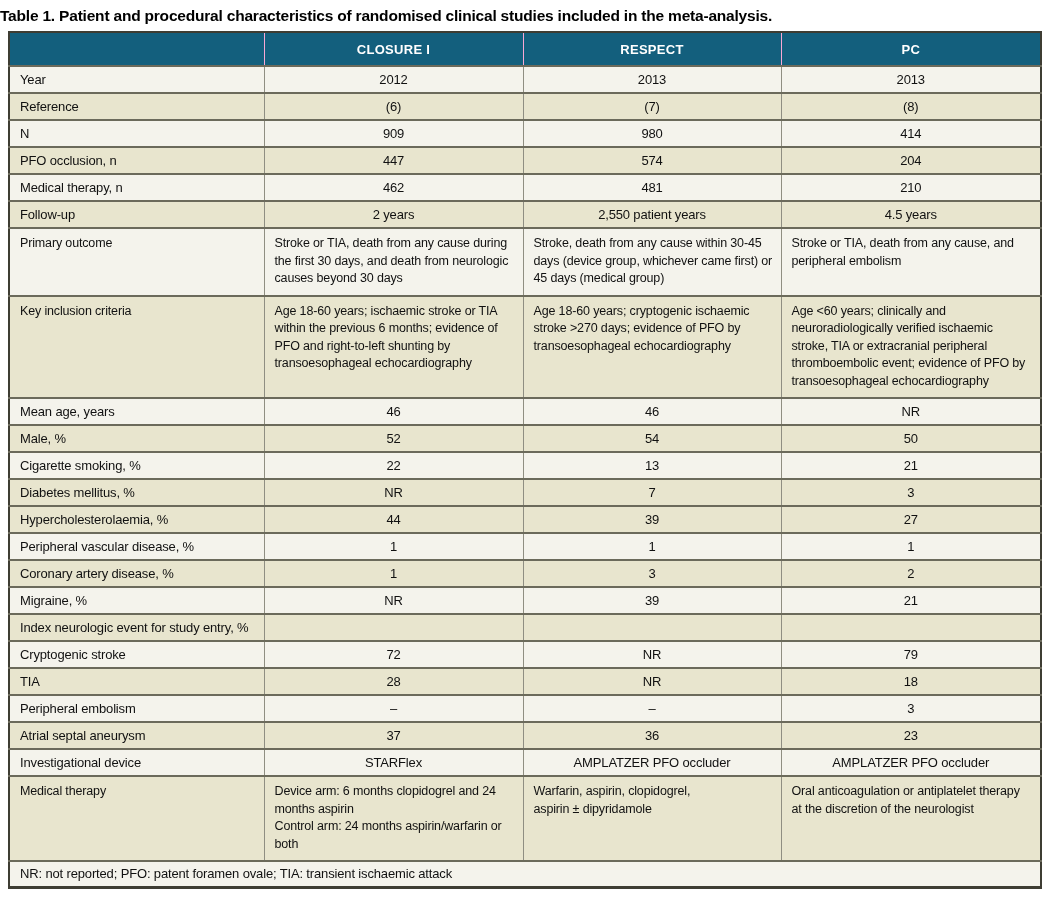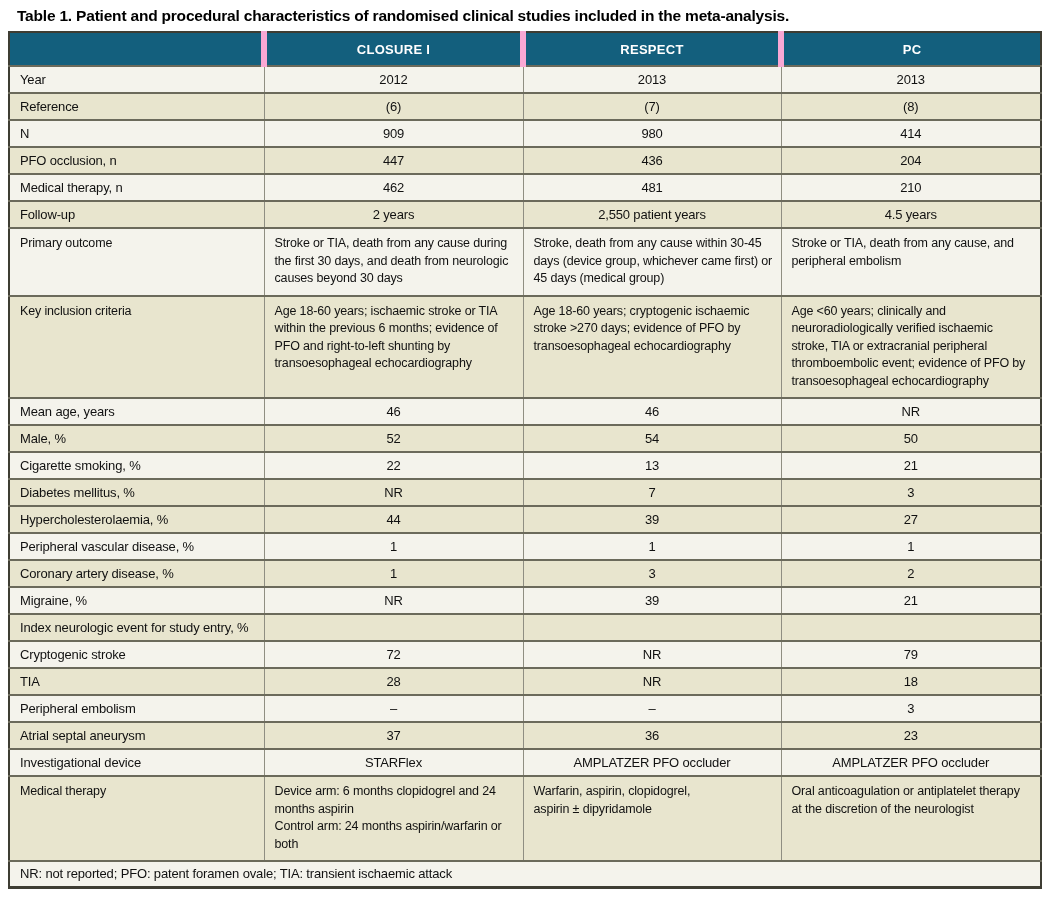--- a/index.html
+++ b/index.html
@@ -8,21 +8,21 @@
     background: #ffffff;
   }
   body {
     width: 1047px;
     height: 921px;
     font-family: "Liberation Sans", sans-serif;
     color: #111111;
     overflow: hidden;
   }
   .caption {
-    padding: 7px 8px 6px 17px;
+    padding: 7px 8px 6px 0;
     font-size: 15.5px;
     font-weight: bold;
     letter-spacing: -0.2px;
     color: var(--title-text, #000000);
     border-radius: 15px;
   }
   table.study-table {
     margin-left: 8px;
     width: 1032px;
     border-collapse: collapse;
@@ -35,21 +35,21 @@
     color: var(--header-text, #ffffff);
     font-size: 13px;
     font-weight: bold;
     letter-spacing: 0.3px;
     height: 30px;
     text-align: center;
     vertical-align: middle;
     border-bottom: 2px solid var(--border-row, #6b6a5b);
   }
   thead th + th {
-    border-left: 6px solid #f9a8d4;
+    border-left: 1px solid #f9a8d4;
   }
   tbody td, tfoot td {
     font-size: 13px;
     letter-spacing: -0.15px;
     vertical-align: middle;
     border-top: 2px solid var(--border-row, #6b6a5b);
   }
   tbody td + td {
     border-left: 1px solid var(--border-column, #8f8e82);
   }
@@ -118,21 +118,21 @@
       </tr>
       <tr class="row-light">
         <td class="label-cell">N</td>
         <td class="value-cell">909</td>
         <td class="value-cell">980</td>
         <td class="value-cell">414</td>
       </tr>
       <tr class="row-dark">
         <td class="label-cell">PFO occlusion, n</td>
         <td class="value-cell">447</td>
-        <td class="value-cell">436</td>
+        <td class="value-cell">574</td>
         <td class="value-cell">204</td>
       </tr>
       <tr class="row-light">
         <td class="label-cell">Medical therapy, n</td>
         <td class="value-cell">462</td>
         <td class="value-cell">481</td>
         <td class="value-cell">210</td>
       </tr>
       <tr class="row-dark">
         <td class="label-cell">Follow-up</td>

